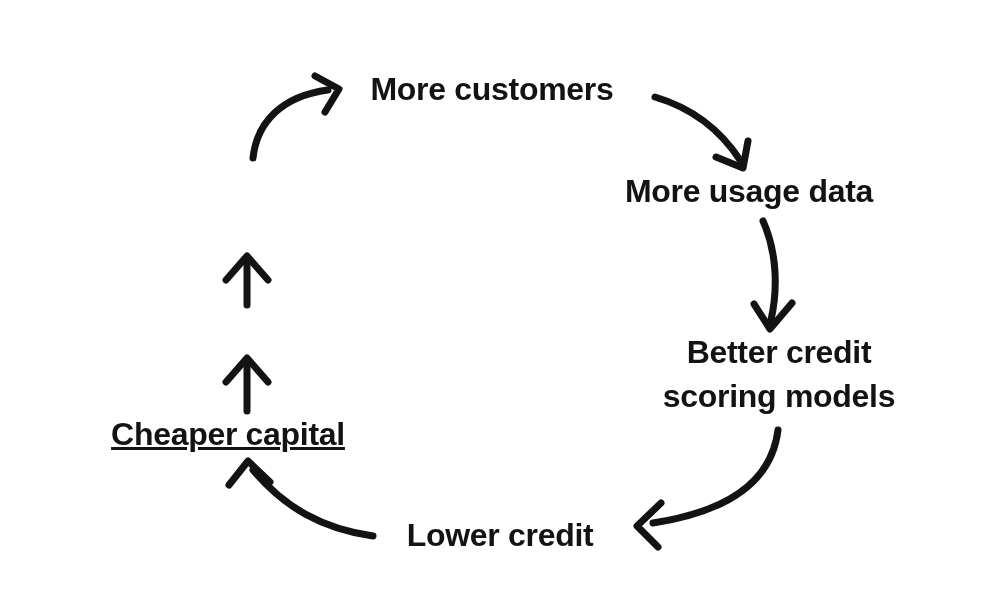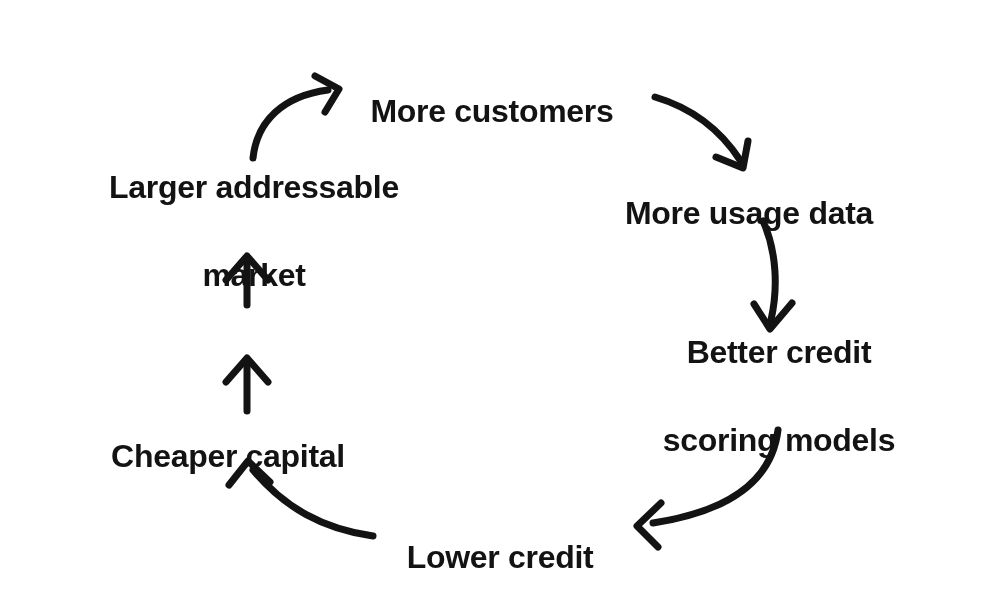--- a/index.html
+++ b/index.html
@@ -33,21 +33,21 @@
     position:absolute;
     transform:translate(-50%,-50%);
     color:var(--ink);
     font-size:32px;
     font-weight:700;
     letter-spacing:-0.3px;
     line-height:44px;
     text-align:center;
     white-space:nowrap;
   }
-  .node .line{display:block;margin-top:44px;}
+  .node .line{display:block;}
 </style>
 </head>
 <body>
 
 <div class="canvas">
 
   <svg class="arrow-layer" viewBox="0 0 1000 600" xmlns="http://www.w3.org/2000/svg" aria-hidden="true">
 
     <g>
       <path d="M 253 158 C 257 121, 283 96, 328 90"></path>
@@ -95,23 +95,19 @@
 
   <div class="node" style="left:779px; top:374px;">
     <span class="line">Better credit</span>
     <span class="line">scoring models</span>
   </div>
 
   <div class="node" style="left:500px; top:535px;">
     <span class="line">Lower credit</span>
   </div>
 
-  <div class="node" style="left:228px; top:434px;">
+  <div class="node" style="left:228px; top:434px;text-decoration:underline;">
     <span class="line">Cheaper capital</span>
   </div>
 
 
-  <div class="node" style="left:254px; top:209px;">
-    <span class="line">Larger addressable</span>
-    <span class="line">market</span>
-  </div>
 
 </div>
 
 </body></html>

